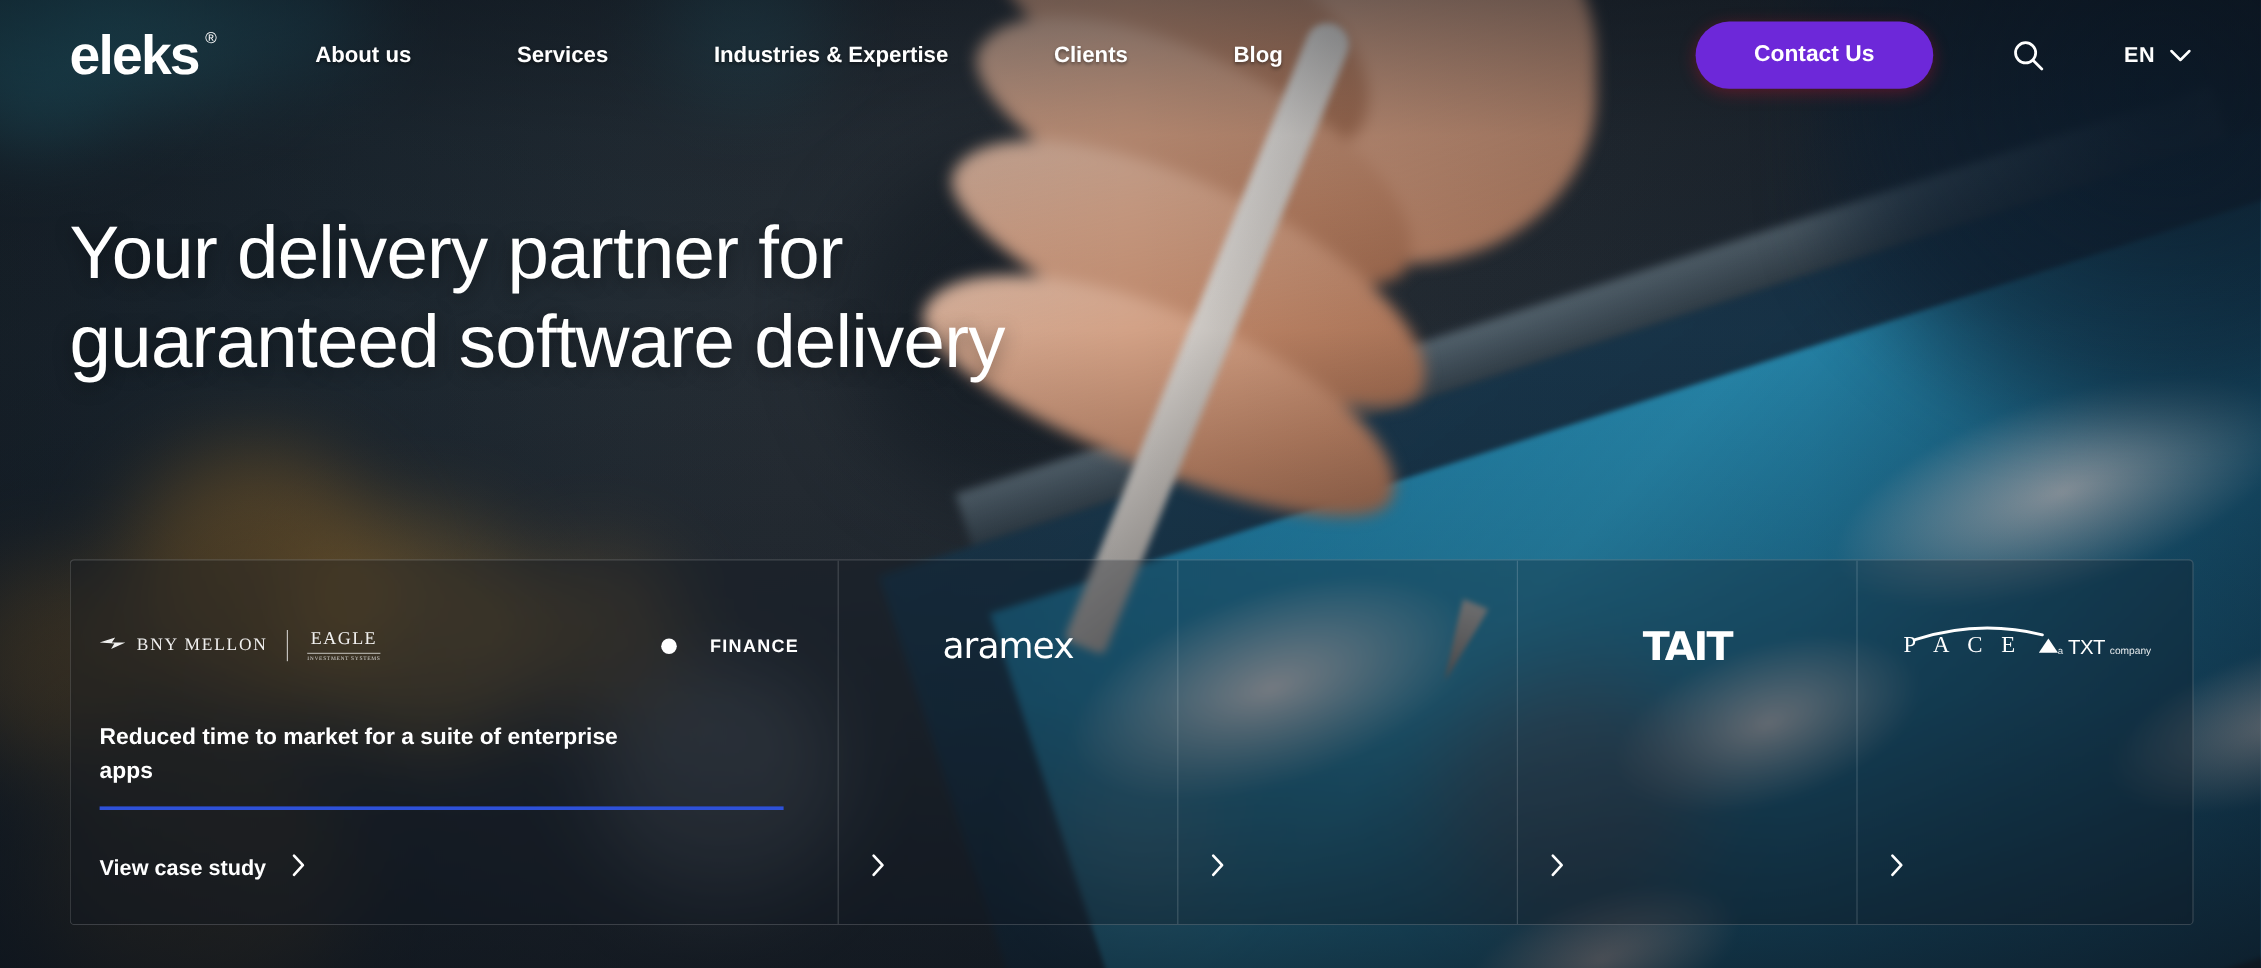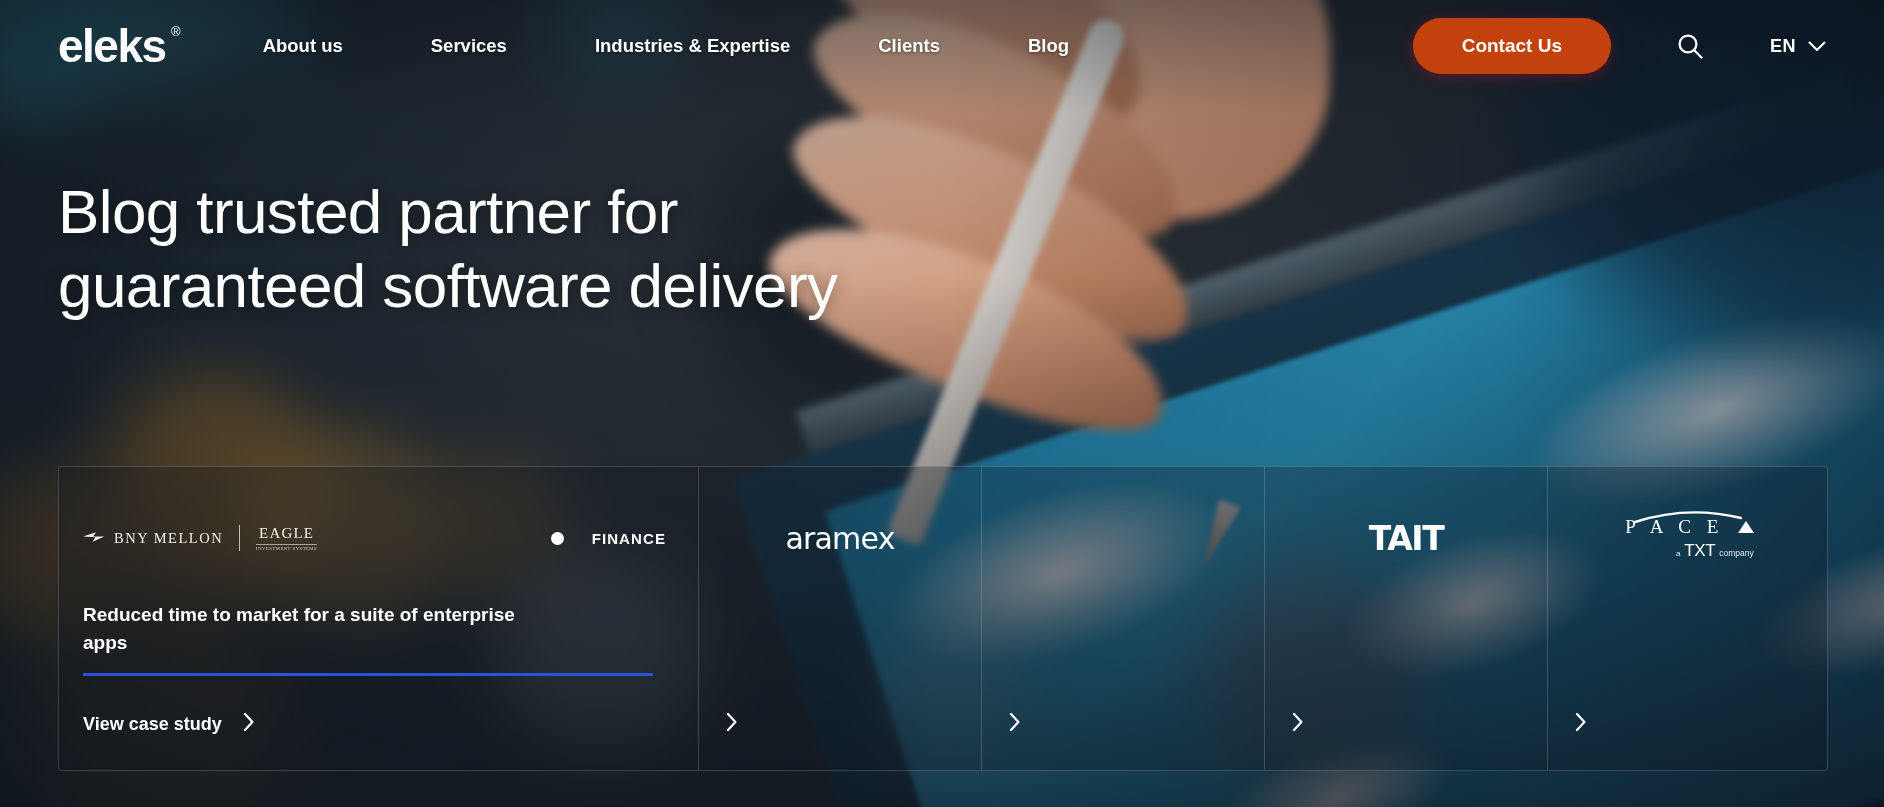--- a/index.html
+++ b/index.html
@@ -269,21 +269,21 @@
     margin-left: 1px; font-family: "DejaVu Sans", sans-serif;
   }
 
   
   .tait {
     color: #fff; font-size: 33px; font-weight: 700;
     letter-spacing: -1.5px; font-family: "DejaVu Sans", sans-serif;
   }
 
   
-  .pace { display: flex; flex-direction: column; align-items: flex-end; position: relative; }
+  .pace { display: flex; flex-direction: row; align-items: flex-start; position: relative; }
   .pace-arc {
     position: absolute; top: -8px; left: 12px;
   }
   .pace-row { display: flex; align-items: center; gap: 14px; }
   .pace-word {
     color: #fff; font-family: "Liberation Serif", serif;
     font-size: 19px; letter-spacing: 5.5px; padding-left: 4px;
   }
   .pace-tri {
     width: 0; height: 0;
@@ -371,42 +371,42 @@
 
     <nav class="nav">
       <div class="nav-item">About us</div>
       <div class="nav-item">Services</div>
       <div class="nav-item">Industries &amp; Expertise</div>
       <div class="nav-item">Clients</div>
       <div class="nav-item">Blog</div>
     </nav>
 
     <div class="header-right">
-      <button class="btn-contact" style="background: #c2410c;">Contact Us</button>
+      <button class="btn-contact" style="background: #6d28d9;">Contact Us</button>
 
       <div class="icon-search">
         <svg width="30" height="30" viewBox="0 0 30 30" fill="none" aria-hidden="true">
           <circle cx="13" cy="13" r="8.4" stroke="#ffffff" stroke-width="2.3"></circle>
           <line x1="19.2" y1="19.2" x2="26.5" y2="26.5" stroke="#ffffff" stroke-width="2.3" stroke-linecap="round"></line>
         </svg>
       </div>
 
       <div class="lang">
         <span>EN</span>
         <span class="chev-d">
           <svg width="18" height="11" viewBox="0 0 18 11" fill="none" aria-hidden="true">
             <path d="M1.5 1.5 L9 9 L16.5 1.5" stroke="#ffffff" stroke-width="2.1" stroke-linecap="round" stroke-linejoin="round"></path>
           </svg>
         </span>
       </div>
     </div>
   </div>
 
   <div class="hero">
-    <h1><span>Blog trusted partner for</span><br><span>guaranteed software delivery</span></h1>
+    <h1><span>Your delivery partner for</span><br><span>guaranteed software delivery</span></h1>
   </div>
 
   <div class="panel">
 
     <div class="card c0">
       <div class="logo-row">
         <div class="bny">
           <span class="bny-bird">
             <svg width="22" height="12" viewBox="0 0 22 12" aria-hidden="true">
               <path d="M0 5.4 L13 1.2 L10.2 5.4 L21.5 5.4 L9.6 10.8 L12.3 6.3 L0 5.4 Z" fill="#ffffff"></path>

